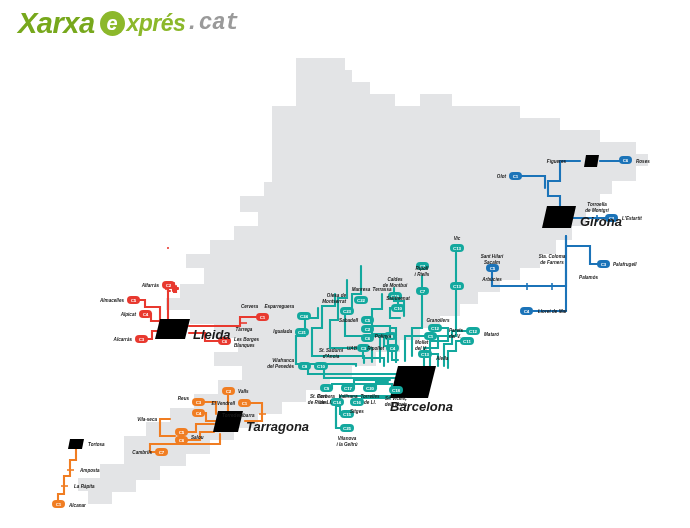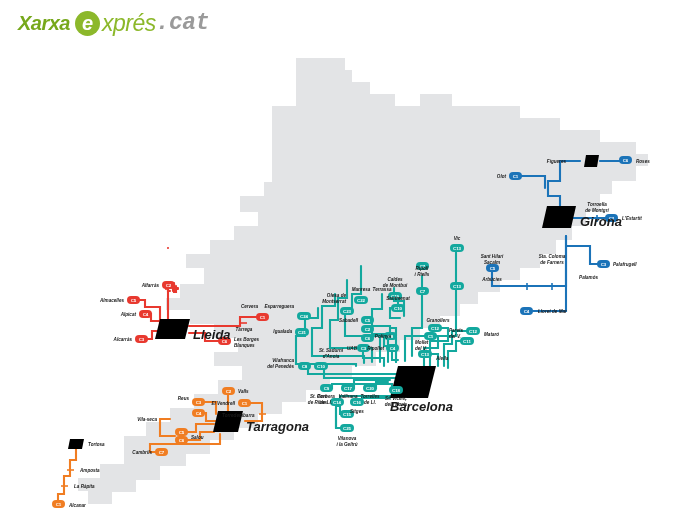--- a/index.html
+++ b/index.html
@@ -2,25 +2,25 @@
 <html><head>
 <meta charset="utf-8">
 <style>
   html,body{margin:0;padding:0;background:#ffffff;}
   body{width:690px;height:528px;overflow:hidden;
        font-family:"Liberation Sans","DejaVu Sans",sans-serif;}
   #root{position:relative;width:690px;height:528px;background:#ffffff;}
 
   
   #logo{position:absolute;left:18px;top:8px;height:30px;display:flex;align-items:center;}
-  #logo .w1{font-size:20px;font-weight:bold;font-style:italic;color:#77a81c;letter-spacing:-0.5px;}
+  #logo .w1{font-size:29px;font-weight:bold;font-style:italic;color:#77a81c;letter-spacing:-0.5px;}
   #logo .ecirc{width:25px;height:25px;border-radius:50%;background:#8cb82b;color:#ffffff;
        font-size:20px;font-weight:bold;font-style:italic;display:inline-flex;
        align-items:center;justify-content:center;margin:0 2px 0 5px;line-height:1;}
-  #logo .w2{font-size:23px;font-weight:normal;font-style:italic;color:#8cb82b;letter-spacing:-0.5px;}
+  #logo .w2{font-size:23px;font-weight:bold;font-style:italic;color:#8cb82b;letter-spacing:-0.5px;}
   #logo .w3{font-size:23px;font-weight:bold;font-style:italic;color:#9a9a9a;letter-spacing:-0.5px;font-family:Liberation Mono, monospace;}
 
   
   #map{position:absolute;left:0;top:36px;width:554px;height:488px;}
   #map svg{display:block;}
 
   .cityname{font-style:italic;font-weight:bold;font-family:"Liberation Sans",sans-serif;}
   .stname{font-style:italic;font-weight:bold;font-size:4.6px;fill:#1a1a1a;
           font-family:"Liberation Sans",sans-serif;}
   .code{font-weight:bold;font-size:4.4px;fill:#ffffff;font-family:"Liberation Sans",sans-serif;

